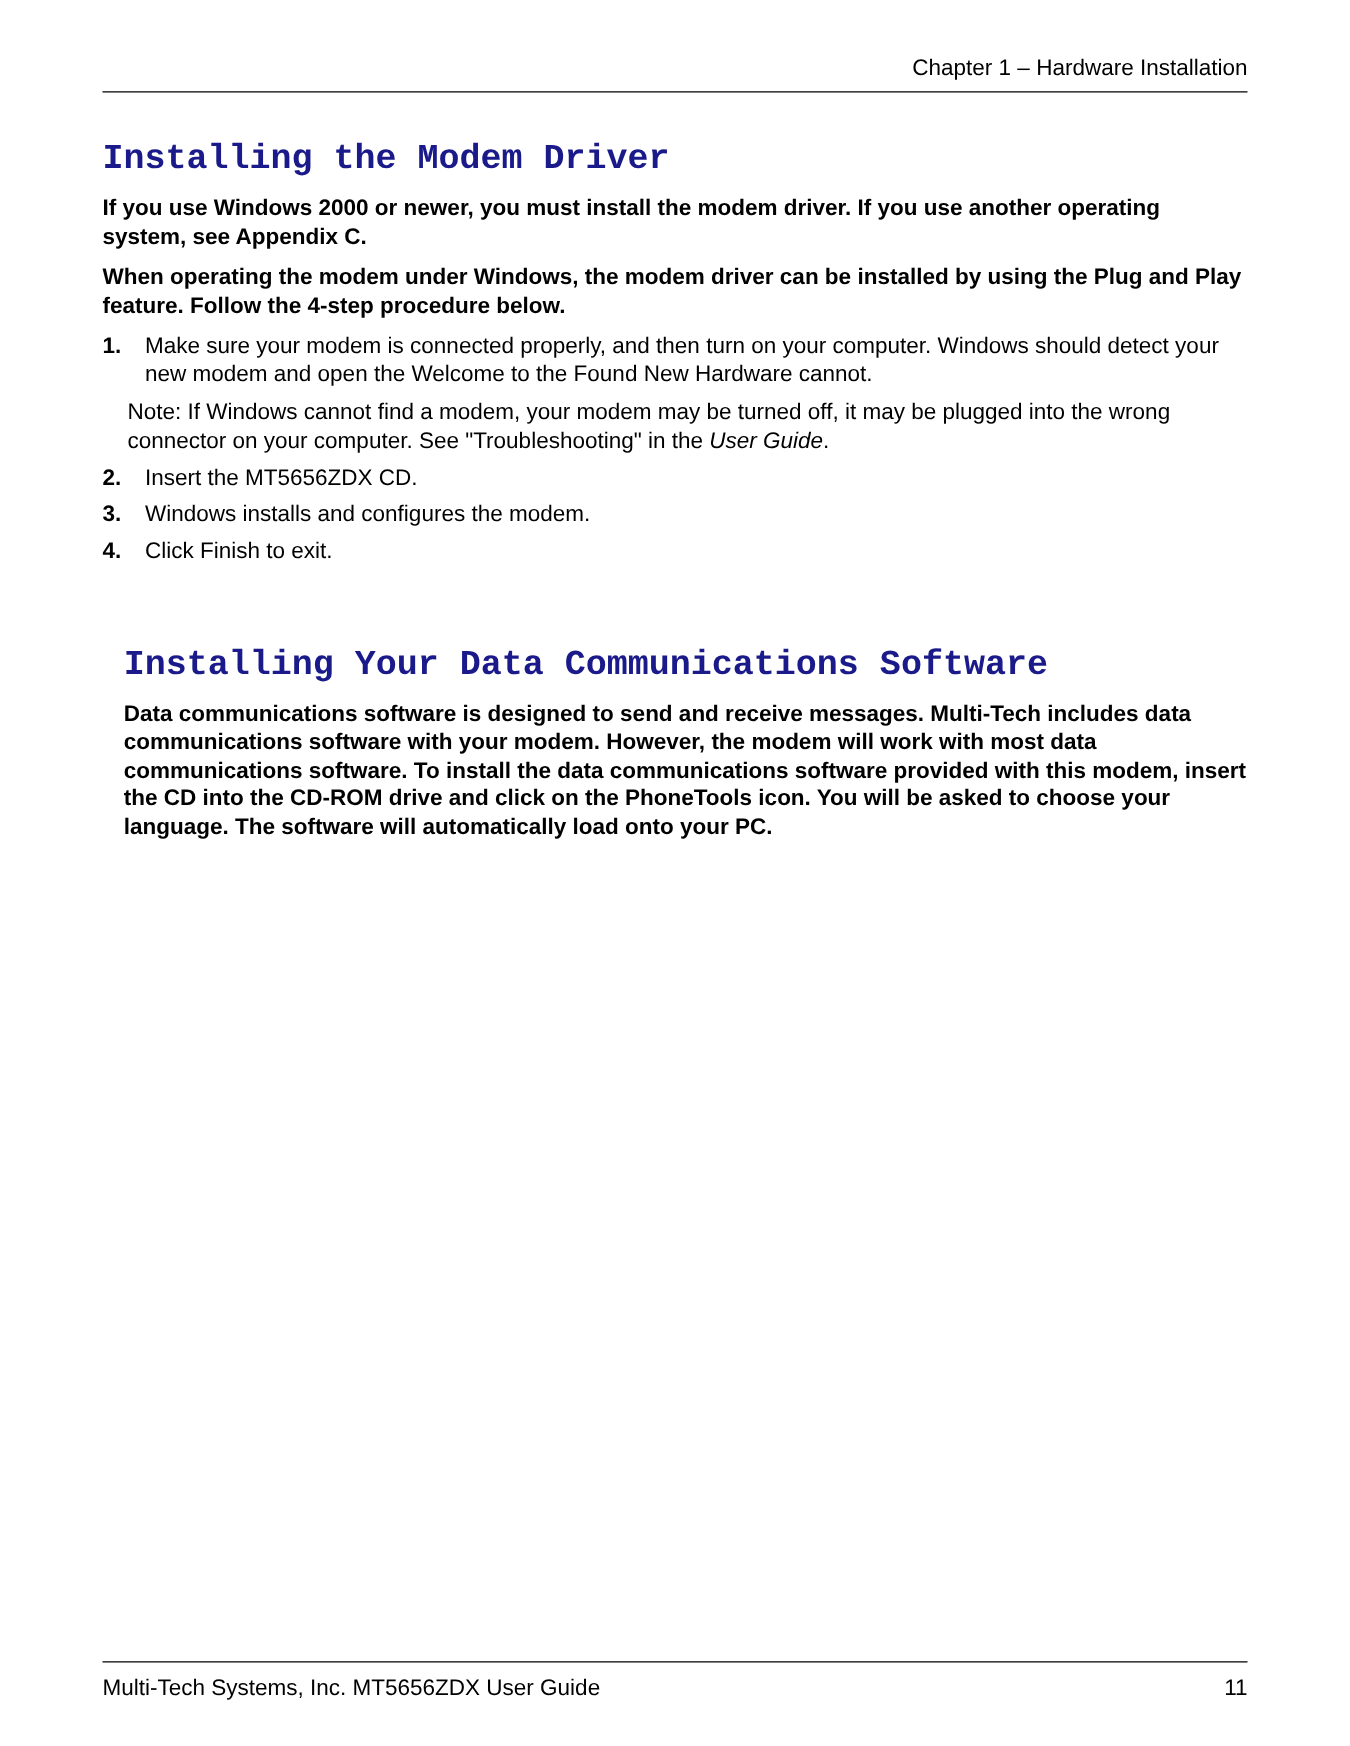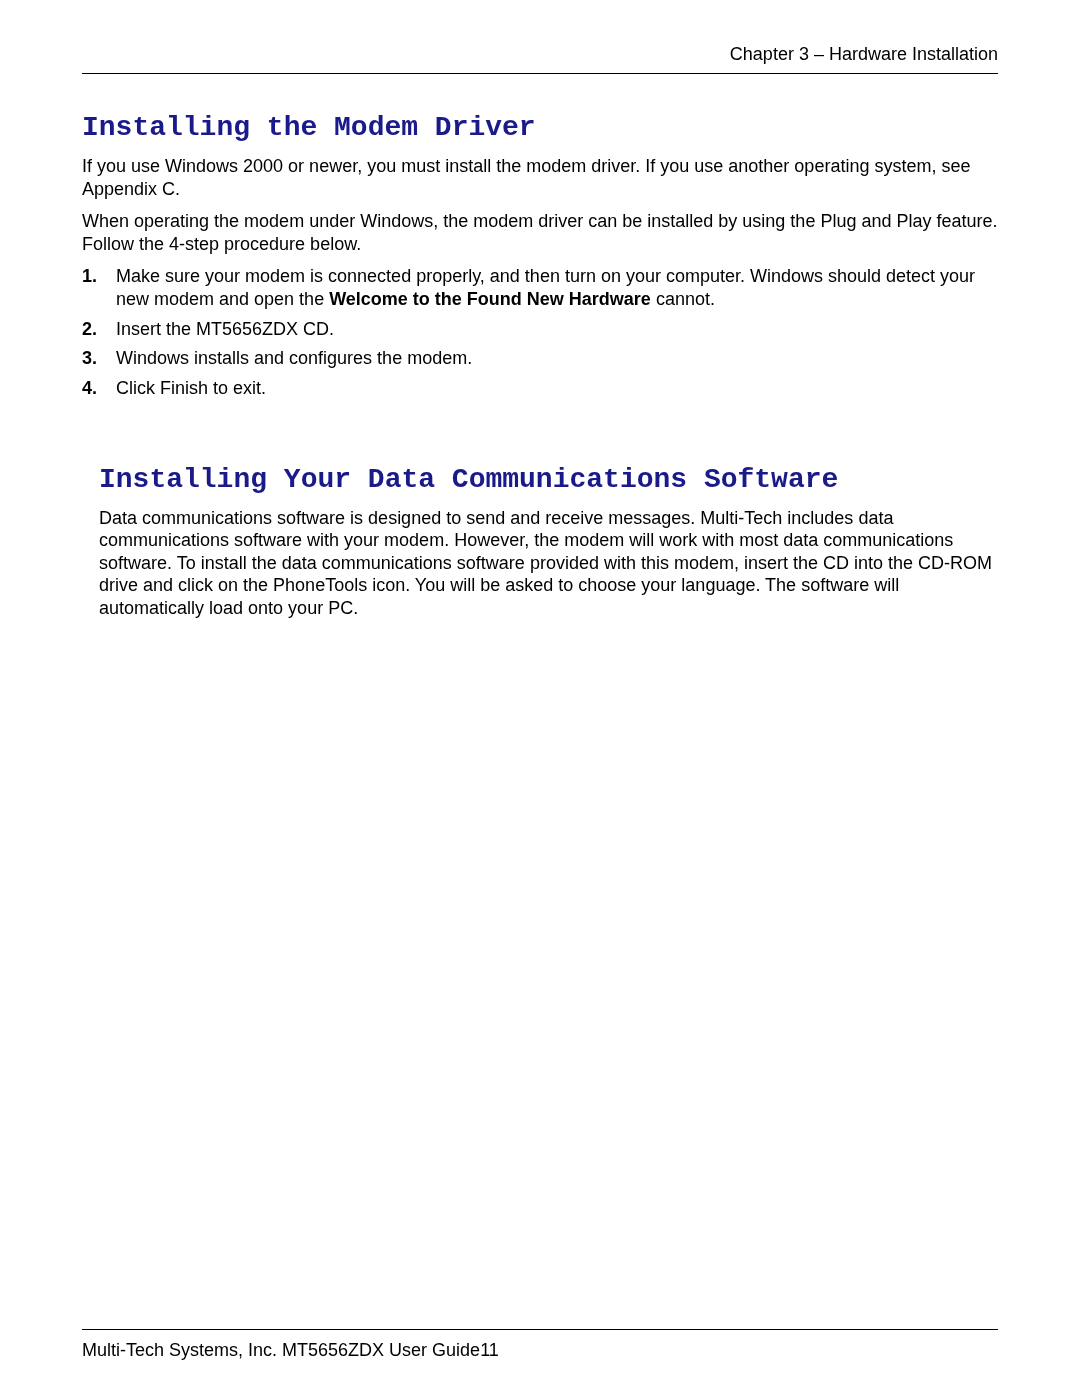--- a/index.html
+++ b/index.html
@@ -32,20 +32,21 @@
       font-weight: bold;
       font-size: 28px;
       color: #1a1a8a;
       margin-bottom: 12px;
     }
     .body-text {
       font-size: 18px;
       color: #000;
       line-height: 1.25;
       margin-bottom: 10px;
+      font-weight: bold;
     }
     .list-item {
       display: flex;
       margin-bottom: 6px;
       font-size: 18px;
       line-height: 1.3;
     }
     .list-num {
       font-weight: bold;
       width: 34px;
@@ -54,61 +55,65 @@
     .list-content {
       flex: 1;
     }
     .note-block {
       font-size: 18px;
       line-height: 1.3;
       margin: 6px 0 6px 20px;
       padding-right: 10px;
     }
     .bold {
-      font-weight: bold;
+      font-weight: normal;
     }
     .italic {
       font-style: italic;
     }
     .section2 {
       margin-top: 64px;
       margin-left: 17px;
     }
     .footer {
       position: absolute;
       bottom: 36px;
       left: 82px;
       right: 82px;
       border-top: 1px solid #000;
       padding-top: 10px;
       display: flex;
+      justify-content: space-between;
       font-size: 18px;
     }
   </style>
 </head>
 <body>
 
 <div class="page">
 
   <div class="header">
-    <span>Chapter 3 – Hardware Installation</span>
+    <span>Chapter 1 – Hardware Installation</span>
   </div>
 
   <div>
     <h2 class="section-title">Installing the Modem Driver</h2>
     <p class="body-text">If you use Windows 2000 or newer, you must install the modem driver. If you use another operating system, see Appendix C.</p>
     <p class="body-text">When operating the modem under Windows, the modem driver can be installed by using the Plug and Play feature. Follow the 4-step procedure below.</p>
 
     <div class="list-item">
       <div class="list-num">1.</div>
       <div class="list-content">
         <span>Make sure your modem is connected properly, and then turn on your computer. Windows should detect your new modem and open the </span><span class="bold">Welcome to the Found New Hardware</span><span> cannot.</span>
       </div>
     </div>
 
+    <div class="note-block">
+      <span class="bold">Note:</span><span> If Windows cannot find a modem, your modem may be turned off, it may be plugged into the wrong connector on your computer. See "Troubleshooting" in the </span><span class="italic">User Guide</span><span>.</span>
+    </div>
 
     <div class="list-item">
       <div class="list-num">2.</div>
       <div class="list-content">Insert the MT5656ZDX CD.</div>
     </div>
 
     <div class="list-item">
       <div class="list-num">3.</div>
       <div class="list-content">Windows installs and configures the modem.</div>
     </div>

